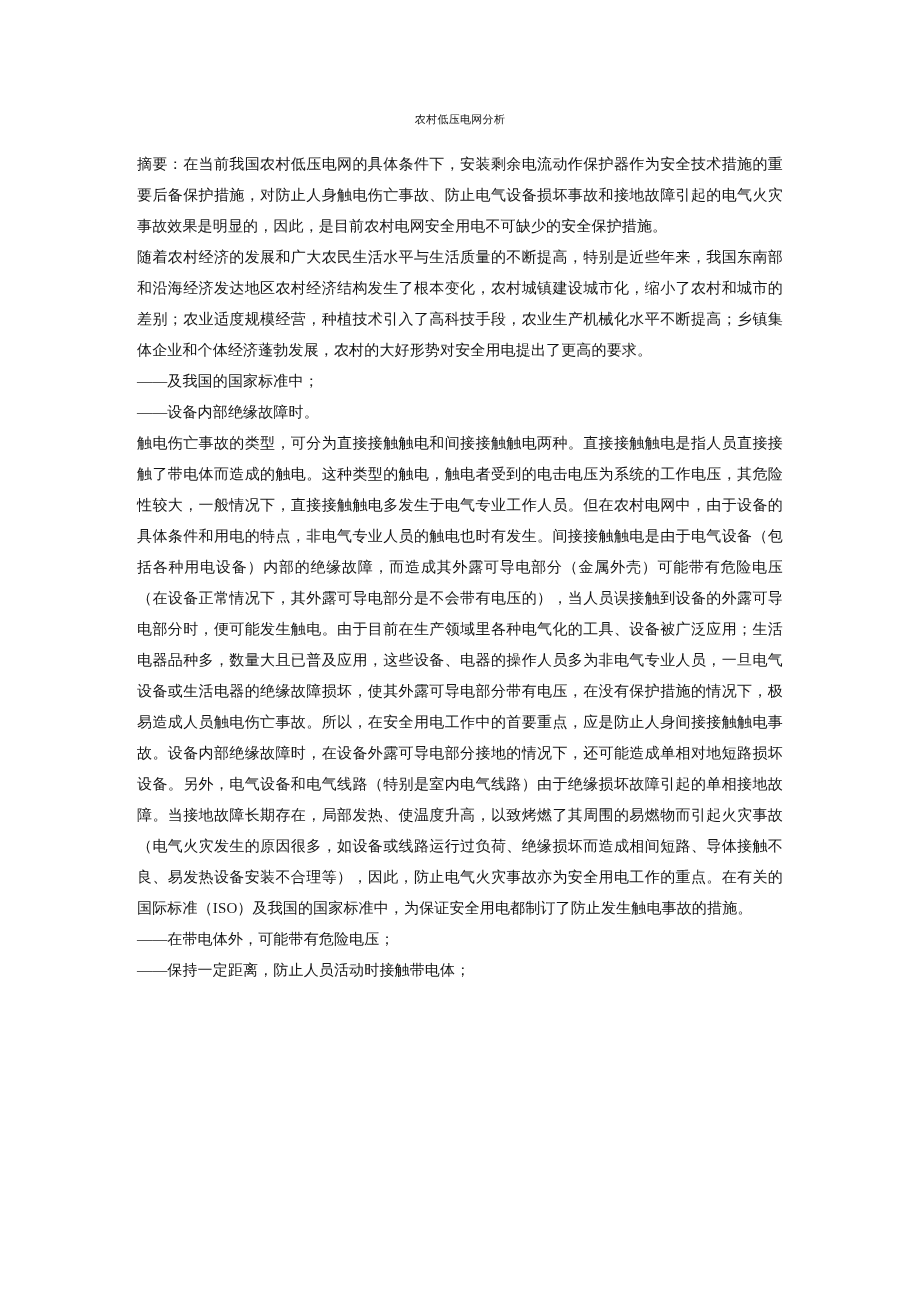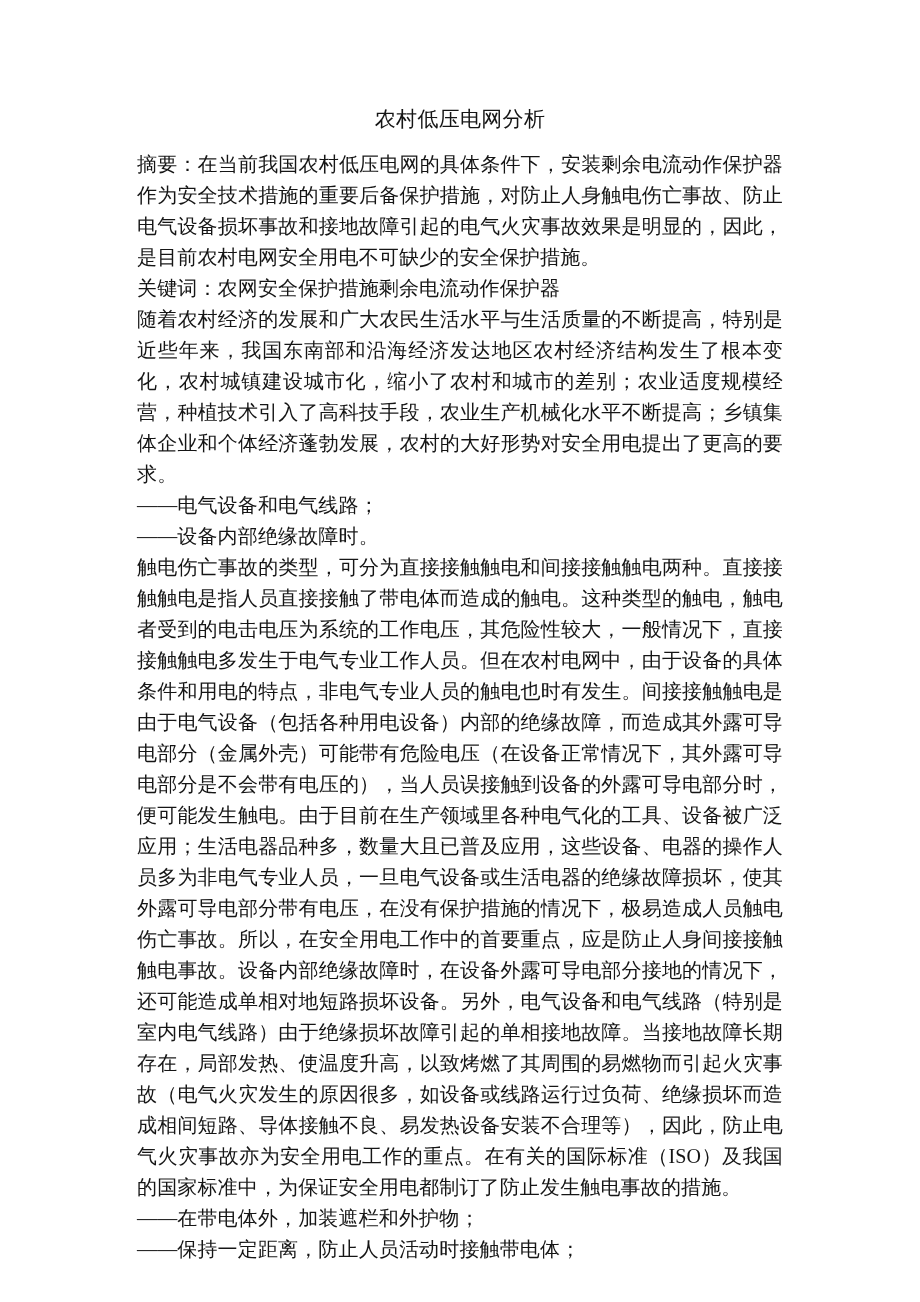--- a/index.html
+++ b/index.html
@@ -18,28 +18,28 @@
     color: #151515;
   }
   .content {
     position: absolute;
     left: 137px;
     top: 104px;
     width: 646px;
   }
   .doc-title {
     text-align: center;
-    font-size: 21px;
+    font-size: 11px;
     line-height: 31px;
     letter-spacing: 0.3px;
     margin: 0 0 14px 0;
     font-weight: normal;
   }
   .para {
-    font-size: 20px;
+    font-size: 15px;
     line-height: 31px;
     text-align: justify;
     text-justify: inter-ideograph;
     letter-spacing: 0.15px;
     margin: 0;
     word-break: break-all;
   }
   .para.tight {
     text-align: left;
   }
@@ -47,33 +47,32 @@
 </head>
 <body>
 
 <div class="page">
   <div class="content">
 
     <h1 class="doc-title">农村低压电网分析</h1>
 
     <p class="para">摘要：在当前我国农村低压电网的具体条件下，安装剩余电流动作保护器作为安全技术措施的重要后备保护措施，对防止人身触电伤亡事故、防止电气设备损坏事故和接地故障引起的电气火灾事故效果是明显的，因此，是目前农村电网安全用电不可缺少的安全保护措施。</p>
 
-    <p class="para tight">关键词：农网安全保护措施剩余电流动作保护器</p>
 
     <p class="para">随着农村经济的发展和广大农民生活水平与生活质量的不断提高，特别是近些年来，我国东南部和沿海经济发达地区农村经济结构发生了根本变化，农村城镇建设城市化，缩小了农村和城市的差别；农业适度规模经营，种植技术引入了高科技手段，农业生产机械化水平不断提高；乡镇集体企业和个体经济蓬勃发展，农村的大好形势对安全用电提出了更高的要求。</p>
 
 
 
-    <p class="para tight">——电气设备和电气线路；</p>
+    <p class="para tight">——及我国的国家标准中；</p>
 
     <p class="para tight">——设备内部绝缘故障时。</p>
 
     <p class="para">触电伤亡事故的类型，可分为直接接触触电和间接接触触电两种。直接接触触电是指人员直接接触了带电体而造成的触电。这种类型的触电，触电者受到的电击电压为系统的工作电压，其危险性较大，一般情况下，直接接触触电多发生于电气专业工作人员。但在农村电网中，由于设备的具体条件和用电的特点，非电气专业人员的触电也时有发生。间接接触触电是由于电气设备（包括各种用电设备）内部的绝缘故障，而造成其外露可导电部分（金属外壳）可能带有危险电压（在设备正常情况下，其外露可导电部分是不会带有电压的），当人员误接触到设备的外露可导电部分时，便可能发生触电。由于目前在生产领域里各种电气化的工具、设备被广泛应用；生活电器品种多，数量大且已普及应用，这些设备、电器的操作人员多为非电气专业人员，一旦电气设备或生活电器的绝缘故障损坏，使其外露可导电部分带有电压，在没有保护措施的情况下，极易造成人员触电伤亡事故。所以，在安全用电工作中的首要重点，应是防止人身间接接触触电事故。设备内部绝缘故障时，在设备外露可导电部分接地的情况下，还可能造成单相对地短路损坏设备。另外，电气设备和电气线路（特别是室内电气线路）由于绝缘损坏故障引起的单相接地故障。当接地故障长期存在，局部发热、使温度升高，以致烤燃了其周围的易燃物而引起火灾事故（电气火灾发生的原因很多，如设备或线路运行过负荷、绝缘损坏而造成相间短路、导体接触不良、易发热设备安装不合理等），因此，防止电气火灾事故亦为安全用电工作的重点。在有关的国际标准（ISO）及我国的国家标准中，为保证安全用电都制订了防止发生触电事故的措施。</p>
 
 
 
-    <p class="para tight">——在带电体外，加装遮栏和外护物；</p>
+    <p class="para tight">——在带电体外，可能带有危险电压；</p>
 
 
     <p class="para tight">——保持一定距离，防止人员活动时接触带电体；</p>
 
   </div>
 </div>
 
 </body></html>

